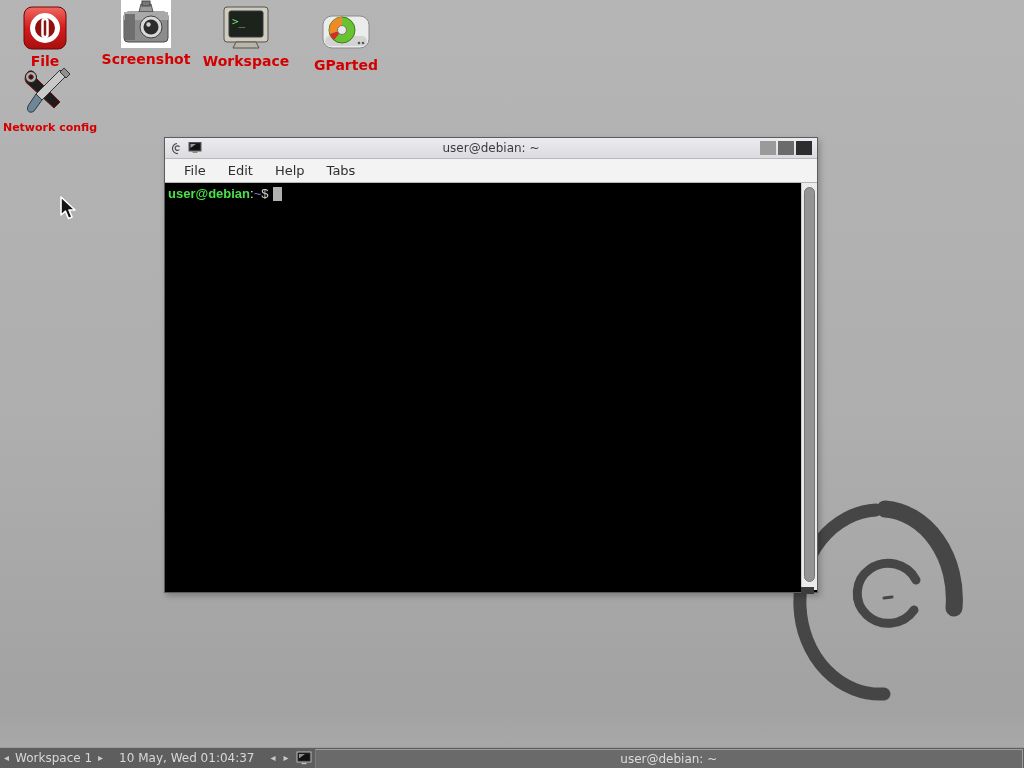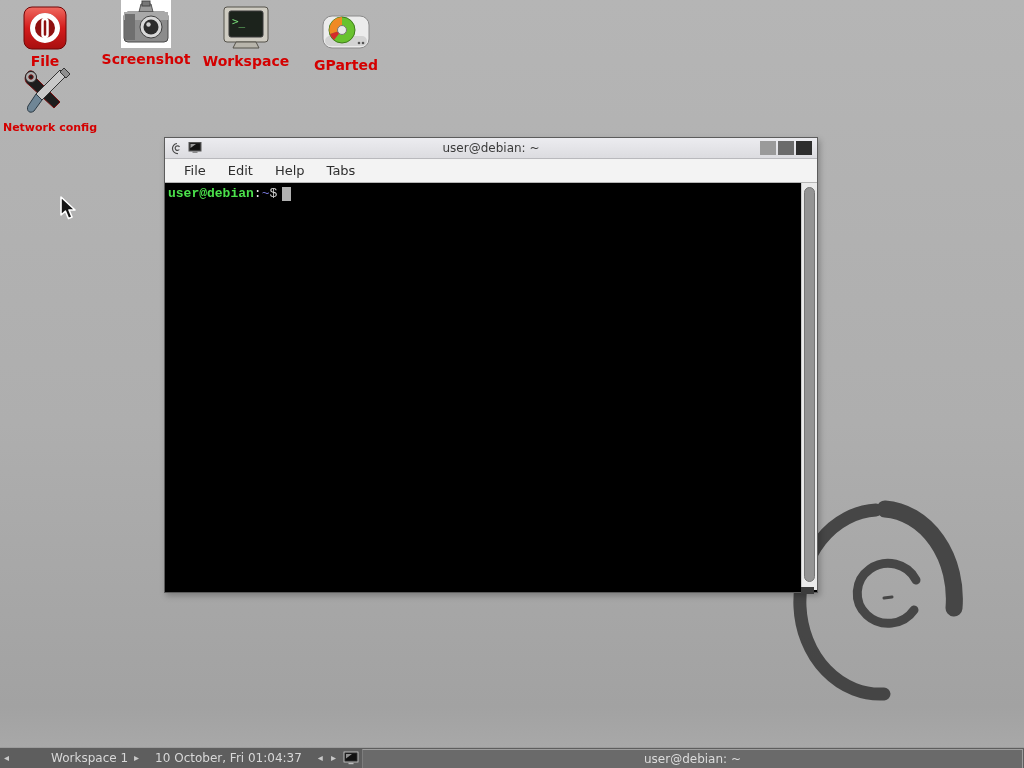--- a/index.html
+++ b/index.html
@@ -23,41 +23,41 @@
   #win-buttons{margin-left:auto;display:flex;gap:2px;padding-right:5px;z-index:2;}
   .wbtn{width:16px;height:14px;}
   .wbtn.min{background:#9a9a9a;}
   .wbtn.max{background:#6b6b6b;}
   .wbtn.close{background:#2d2d2d;}
   #menubar{height:23px;background:#f3f3f3;border-bottom:1px solid #b5b5b5;
     display:flex;align-items:center;padding-left:10px;gap:4px;}
   .menu-item{font-size:13px;color:#2e2e2e;padding:2px 9px;}
   #term-area{position:absolute;top:45px;left:0;right:0;bottom:2px;background:#000;}
   #prompt-line{position:absolute;left:3px;top:3px;
-    font-family:Liberation Mono, monospace;font-size:13px;line-height:15px;
+    font-family:Liberation Sans, sans-serif;font-size:13px;line-height:15px;
     white-space:pre;}
   #prompt-line .u{color:#4be14b;font-weight:bold;}
   #prompt-line .c{color:#e8e8e8;}
   #prompt-line .p{color:#7b7be0;}
   #prompt-line .s{color:#d0d0d0;}
   #cursor-block{display:inline-block;width:9px;height:14px;background:#b0b0b0;
     vertical-align:text-bottom;margin-left:5px;}
   #scrollbar{position:absolute;top:0;bottom:0;right:0;width:15px;background:#ebebeb;
     border-left:1px solid #c9c9c9;}
   #scroll-thumb{position:absolute;left:2px;right:2px;top:4px;bottom:8px;background:#949494;
     border:1px solid #757575;border-radius:6px;}
   #resize-grip{position:absolute;right:3px;bottom:-2px;width:13px;height:7px;background:#3c3c3c;}
   
   #watermark{position:absolute;left:788px;top:496px;pointer-events:none;}
   
   #taskbar{position:absolute;left:0;bottom:0;width:1024px;height:21px;background:#5e5e5e;
     border-top:1px solid #9b9b9b;display:flex;align-items:center;box-sizing:border-box;
     font-size:12px;color:#d8d8d8;}
   .tb-arrow{color:#c9c9c9;font-size:10px;padding:0 4px;line-height:20px;}
-  #pager-label{padding:0 2px;margin-left:36px;}
+  #pager-label{padding:0 2px;}
   #clock{padding:0 12px;}
   #tasklist-icon{padding:0 3px;display:flex;align-items:center;}
   #task-button{flex:1;height:19px;margin-right:1px;background:#6a6a6a;
     border-top:1px solid #9e9e9e;border-right:1px solid #9e9e9e;border-left:1px solid #7d7d7d;
     display:flex;align-items:center;justify-content:center;color:#dcdcdc;box-sizing:border-box;}
   
   #mouse-cursor{position:absolute;left:58px;top:196px;z-index:50;pointer-events:none;}
 </style>
 </head>
 <body>
@@ -190,21 +190,21 @@
         <div id="scroll-thumb"></div>
       </div>
     </div>
     <div id="resize-grip"></div>
   </div>
 
   <div id="taskbar">
     <span class="tb-arrow">◂</span>
     <span id="pager-label">Workspace 1</span>
     <span class="tb-arrow">▸</span>
-    <span id="clock">10 October, Fri 01:04:37</span>
+    <span id="clock">10 May, Wed 01:04:37</span>
     <span class="tb-arrow">◂</span>
     <span class="tb-arrow">▸</span>
     <span id="tasklist-icon">
       <svg width="16" height="14" viewBox="0 0 16 14">
         <rect x="1" y="1" width="14" height="10" fill="#2b2b2b" stroke="#cfcfcf" stroke-width="0.8"></rect>
         <rect x="2.5" y="2.5" width="11" height="7" fill="#111"></rect>
         <path d="M3 3 L9 3 L3 7.5 Z" fill="#8f8f8f"></path>
         <rect x="5.5" y="11.8" width="5" height="1.4" fill="#bdbdbd"></rect>
       </svg>
     </span>

